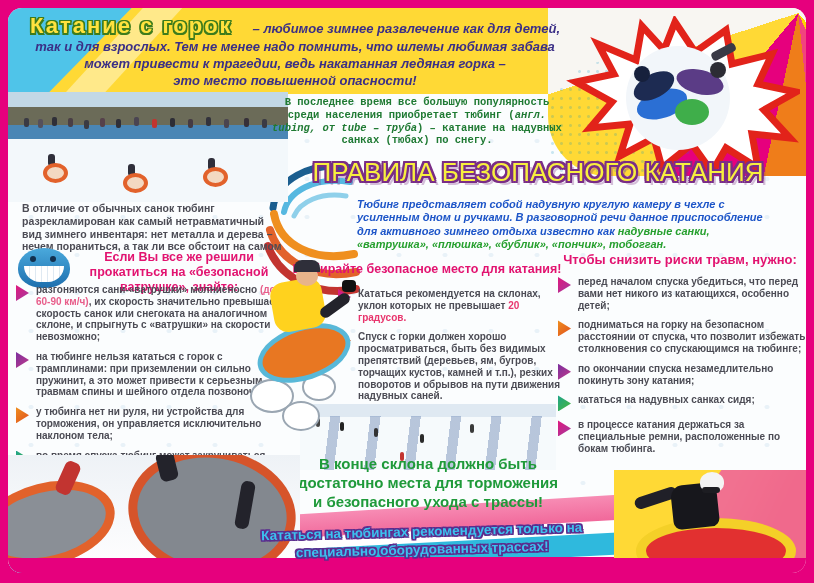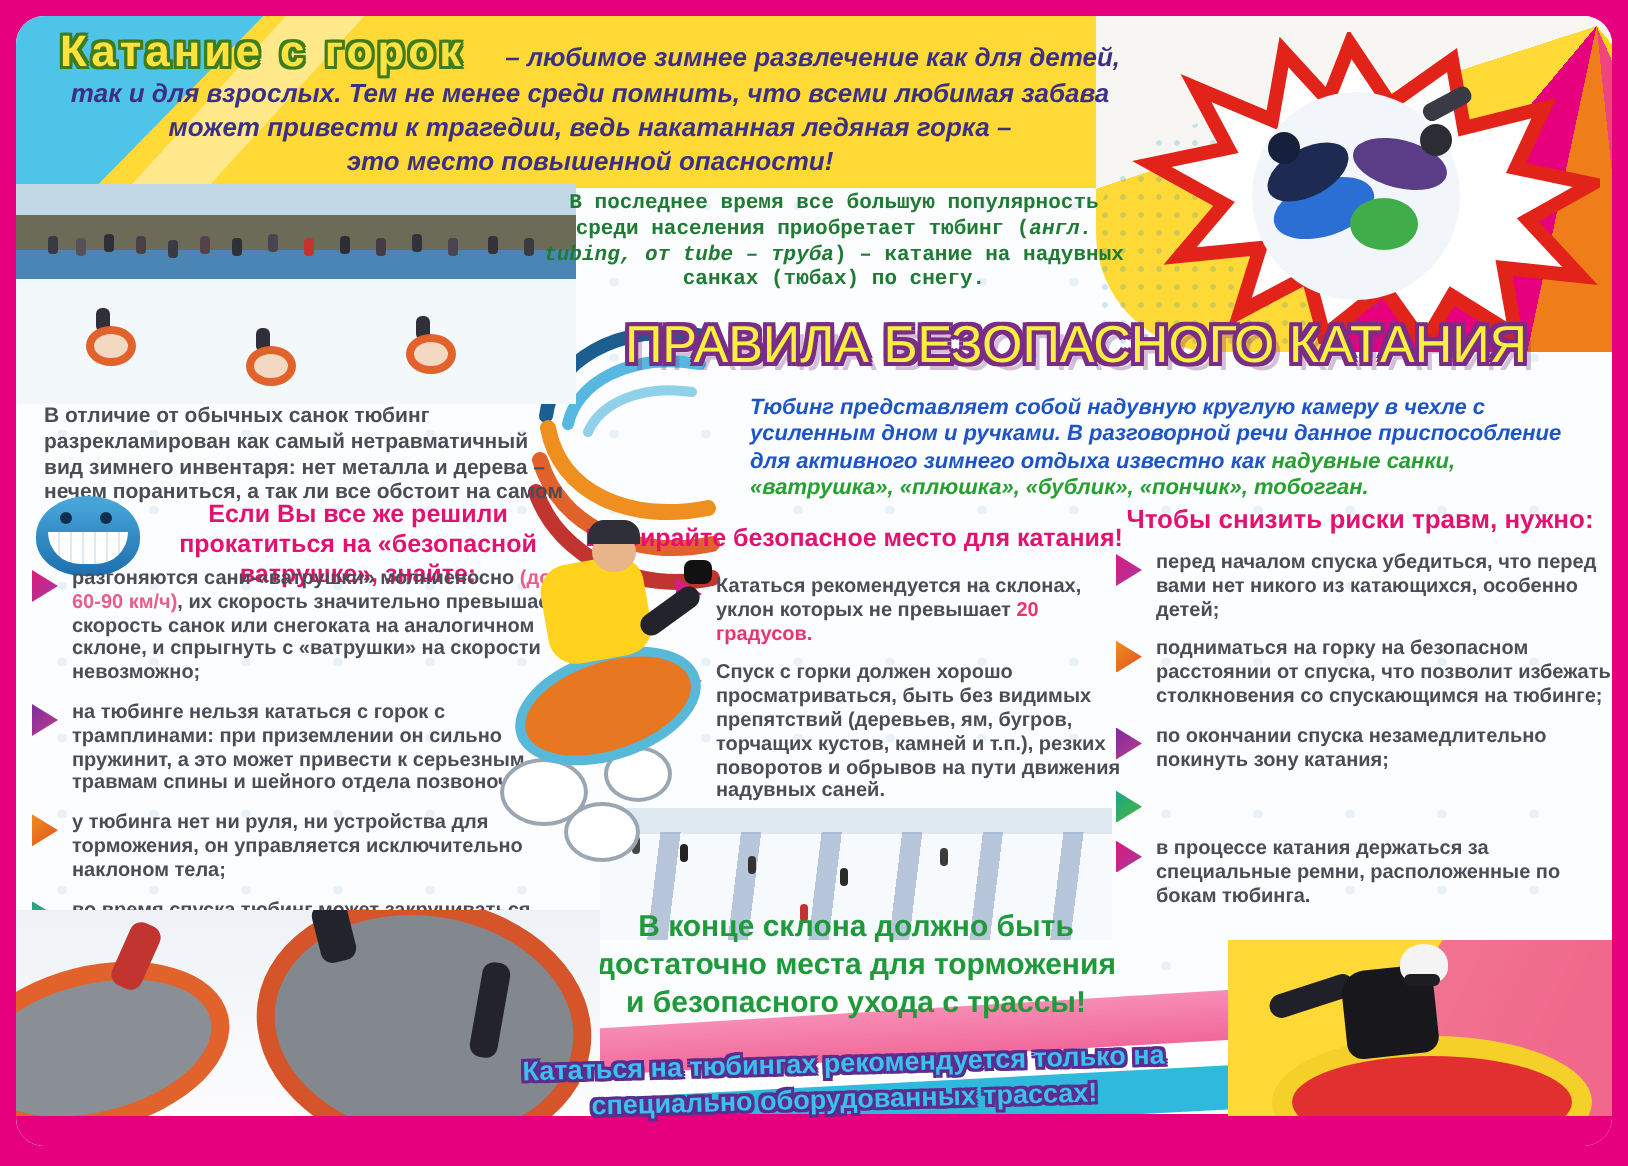--- a/index.html
+++ b/index.html
@@ -19,21 +19,21 @@
   
   .rays{position:absolute;left:540px;top:0;width:258px;height:168px;z-index:3;border-bottom-left-radius:60px;
     background:conic-gradient(from 140deg at 97% 3%,#ffd400 0 16deg,#f1447e 16deg 34deg,#ef7d1a 34deg 52deg,#e6007d 52deg 80deg,#ffd935 80deg 112deg,#f8f6f2 112deg 360deg);}
   .rays::after{content:"";position:absolute;left:0;bottom:0;width:60%;height:70%;
     background-image:radial-gradient(rgba(0,140,190,.20) 1.2px,transparent 1.7px);background-size:9px 9px;border-radius:50% 0 0 0;}
   .star-svg{position:absolute;left:2px;top:8px;width:250px;height:156px;z-index:2;}
   
   .swoosh{position:absolute;left:252px;top:150px;width:100px;height:145px;z-index:2;}
   .maintitle{position:absolute;left:268px;top:149px;width:524px;z-index:6;text-align:center;font-size:26px;font-weight:normal;color:#f8ef3e;letter-spacing:0;
     text-shadow:-2px -2px 0 #7a2d86,2px -2px 0 #7a2d86,-2px 2px 0 #7a2d86,2px 2px 0 #7a2d86,-2px 0 0 #7a2d86,2px 0 0 #7a2d86,0 -2px 0 #7a2d86,0 2px 0 #7a2d86,4px 4px 0 rgba(122,45,134,.30);}
-  .desc{position:absolute;left:367px;top:190px;width:424px;z-index:4;font-size:11px;font-weight:bold;font-style:italic;color:#1d55c8;line-height:1.22;}
+  .desc{position:absolute;left:349px;top:190px;width:424px;z-index:4;font-size:11px;font-weight:bold;font-style:italic;color:#1d55c8;line-height:1.22;}
   .desc .g{color:#27a02f;}
   .intro{position:absolute;left:264px;top:88px;width:290px;z-index:4;text-align:center;font-size:10.5px;font-weight:bold;color:#1f7a33;line-height:1.22;font-family:Liberation Mono, monospace;}
   .intro .em{font-style:italic;}
   
   .bullet{display:flex;gap:7px;margin-bottom:8px;}
   .tri{width:13px;height:16px;clip-path:polygon(0 0,100% 50%,0 100%);flex:none;margin-top:1px;}
   .c1{background:linear-gradient(135deg,#e0187e,#a23b9e);}
   .c2{background:linear-gradient(135deg,#7b2f9e,#c13a8a);}
   .c3{background:linear-gradient(135deg,#ef8f1f,#e0501e);}
   .c4{background:linear-gradient(135deg,#1fa38a,#49b83a);}
@@ -119,21 +119,21 @@
     <div class="topband">
       <div class="yellow"></div>
       <div class="paleyellow"></div>
     </div>
 
     <div class="hdr">
       <div class="brandrow">
         <span class="brand">Катание с горок</span>
         <span class="lead">– любимое зимнее развлечение как для детей,</span>
       </div>
-      <div class="hline">так и для взрослых. Тем не менее среди помнить, что всеми любимая забава</div>
+      <div class="hline">так и для взрослых. Тем не менее надо помнить, что шлемы любимая забава</div>
       <div class="hline">может привести к трагедии, ведь накатанная ледяная горка –</div>
       <div class="hline">это место повышенной опасности!</div>
     </div>
 
     <div class="photo-hill">
       <div class="crowd"></div>
       <div class="rider r1"></div>
       <div class="rider r2"></div>
       <div class="rider r3"></div>
     </div>
@@ -234,20 +234,21 @@
       <div class="bullet">
         <span class="tri c3"></span>
         <span class="btxt">подниматься на горку на безопасном расстоянии от спуска, что позволит избежать столкновения со спускающимся на тюбинге;</span>
       </div>
       <div class="bullet">
         <span class="tri c2"></span>
         <span class="btxt">по окончании спуска незамедлительно покинуть зону катания;</span>
       </div>
       <div class="bullet">
         <span class="tri c4"></span>
+        <span class="btxt">кататься на надувных санках сидя;</span>
       </div>
       <div class="bullet">
         <span class="tri c1"></span>
         <span class="btxt">в процессе катания держаться за специальные ремни, расположенные по бокам тюбинга.</span>
       </div>
     </div>
 
     <div class="rib rib-pink"></div>
     <div class="rib rib-white"></div>
     <div class="rib rib-cyan"></div>

